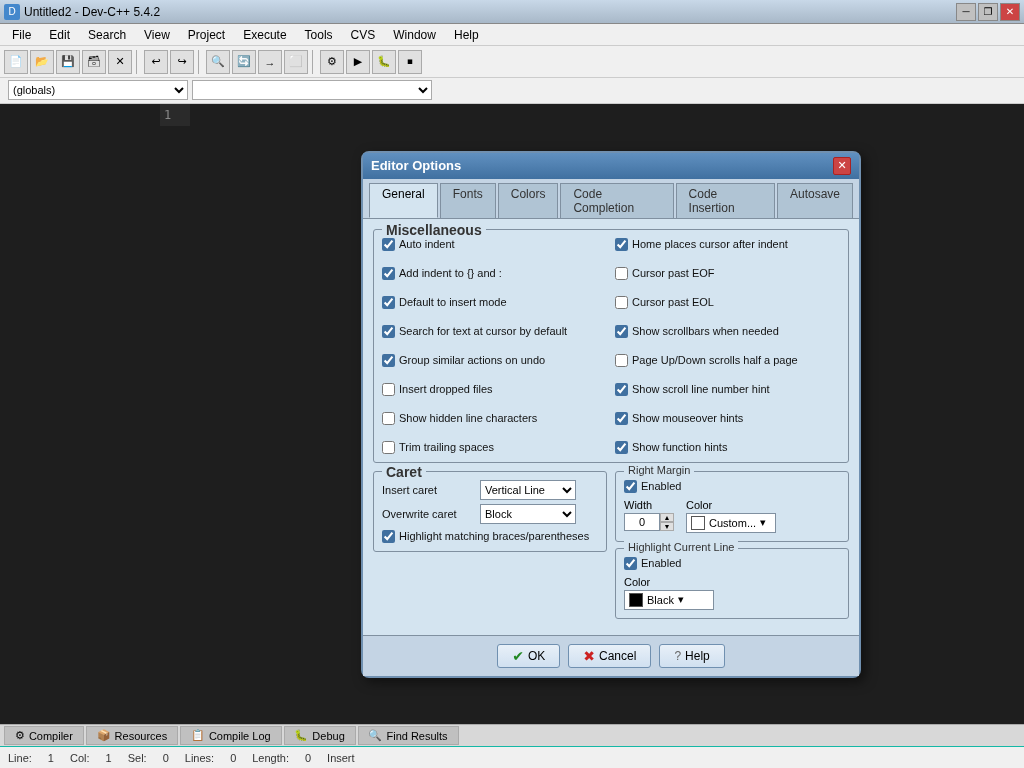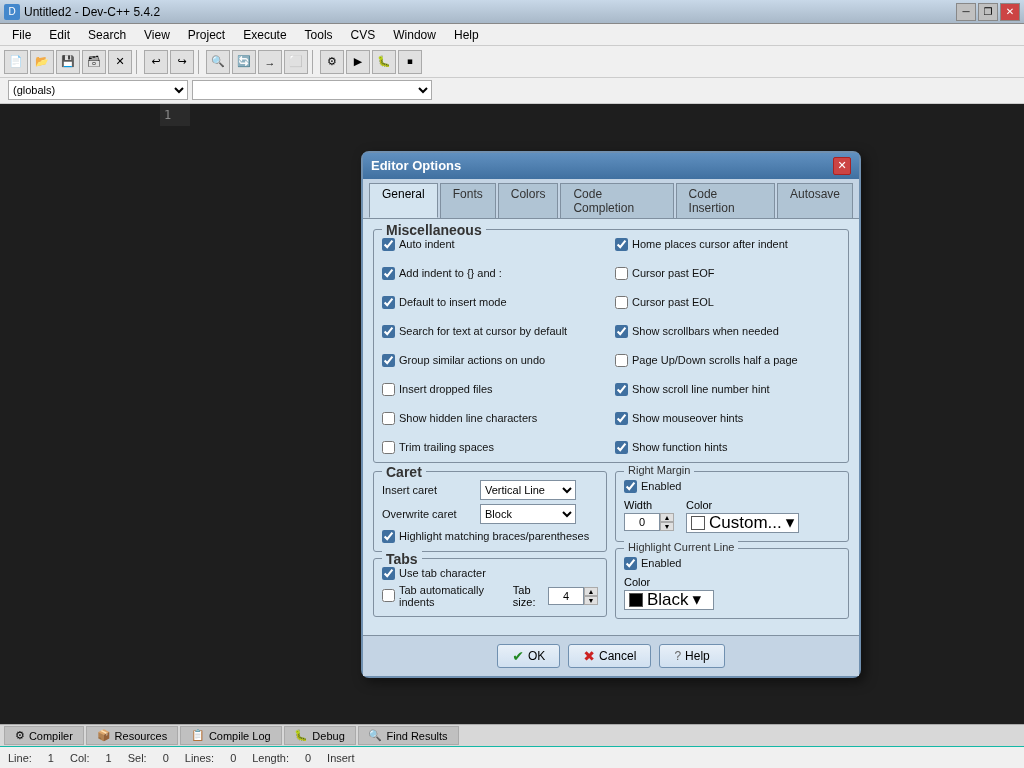--- a/index.html
+++ b/index.html
@@ -313,21 +313,21 @@
       padding: 0 4px;
       font-size: 11px;
       font-weight: normal;
       color: #333;
     }
 
     .color-btn {
       display: flex;
       align-items: center;
       gap: 4px;
-      font-size: 17px;
+      font-size: 11px;
       border: 1px solid #8090a0;
       background: white;
       padding: 1px 4px;
       cursor: pointer;
       min-width: 90px;
       height: 20px;
     }
     .color-swatch { width: 14px; height: 14px; border: 1px solid #555; }
 
     
@@ -584,43 +584,20 @@
                 <option>Horizontal Line</option>
                 <option>Half Block</option>
               </select>
             </div>
             <div class="checkbox-row" style="margin-top:6px;">
               <input type="checkbox" checked="" style="">
               <span>Highlight matching braces/parentheses</span>
             </div>
           </div>
 
-          <div class="group-box">
-            <span class="group-label">Tabs</span>
-            <div class="checkbox-row" style="margin-top:4px;">
-              <input type="checkbox" checked="" style="">
-              <span>Use tab character</span>
-            </div>
-            <div style="display:flex; align-items:center; gap:8px; margin-top:4px;">
-              <div class="checkbox-row">
-                <input type="checkbox" style="">
-                <span>Tab automatically indents</span>
-              </div>
-              <div style="margin-left:auto; display:flex; align-items:center; gap:4px;">
-                <span style="font-size:11px;">Tab size:</span>
-                <div class="spinbox">
-                  <input type="text" value="4" style="">
-                  <div class="spinbox-btns">
-                    <div class="spinbox-btn">▲</div>
-                    <div class="spinbox-btn">▼</div>
-                  </div>
-                </div>
-              </div>
-            </div>
-          </div>
         </div>
 
         <div>
 
           <div class="side-box">
             <span class="side-box-label">Right Margin</span>
             <div class="checkbox-row" style="margin-top:4px;">
               <input type="checkbox" checked="" style="">
               <span>Enabled</span>
             </div>

